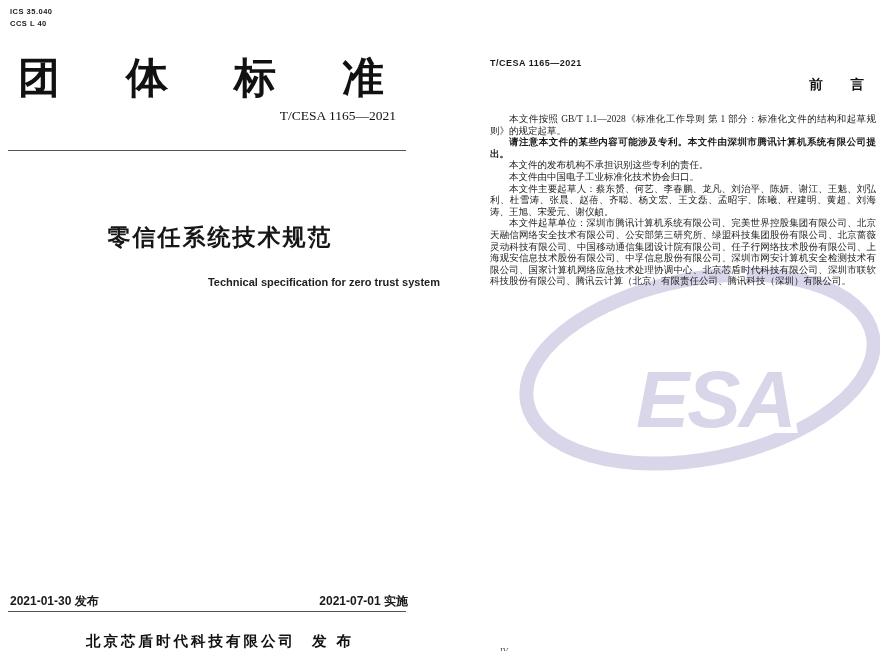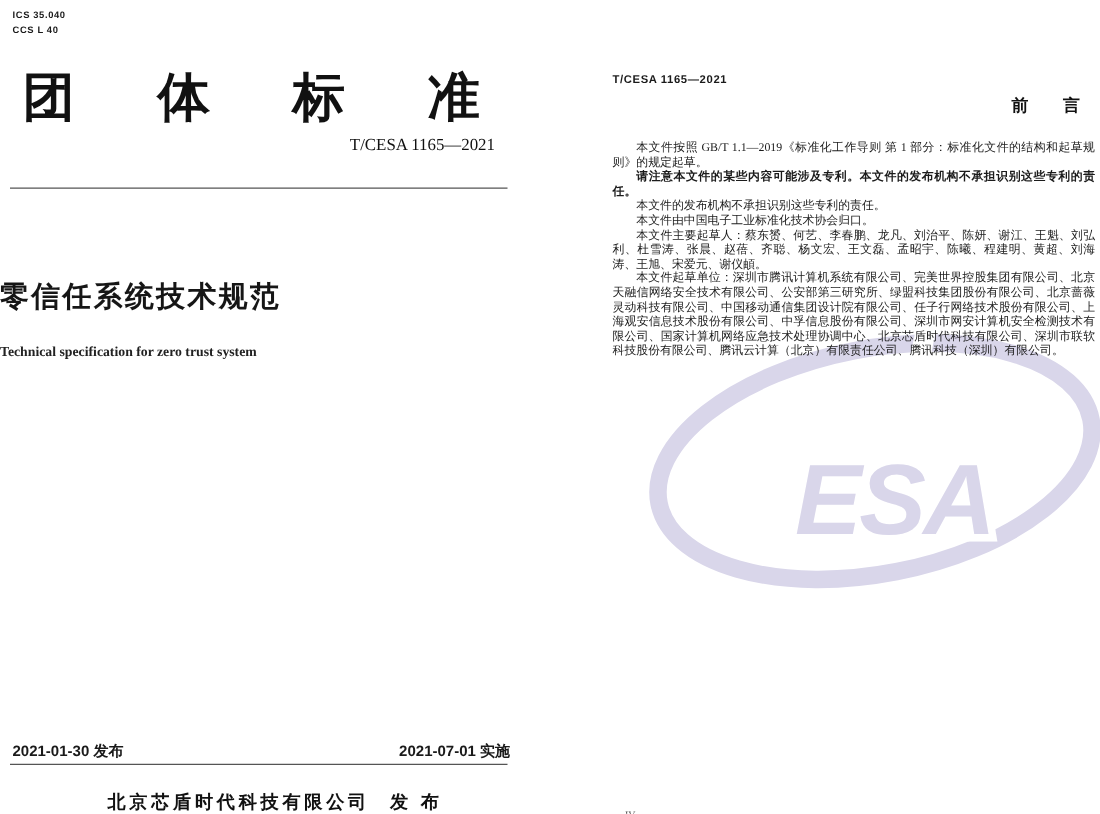--- a/index.html
+++ b/index.html
@@ -13,25 +13,25 @@
   .ics-block{position:absolute;left:10px;top:6px;font-size:7.5px;font-weight:bold;
              letter-spacing:.5px;line-height:12px;}
   .big-title{position:absolute;left:18px;top:50px;width:366px;display:flex;
              justify-content:space-between;font-size:42px;font-weight:bold;
              font-family:"Liberation Serif","DejaVu Serif",serif;color:#111;}
   .std-number-left{position:absolute;right:44px;top:108px;font-size:13.5px;
              font-family:"Liberation Serif","DejaVu Serif",serif;color:#111;}
   .rule{position:absolute;left:8px;width:398px;border-top:1.5px solid #555;}
   .rule-top{top:150px;}
   .rule-bottom{top:611px;}
-  .cn-title{position:absolute;left:0;top:222px;width:100%;
+  .cn-title{position:absolute;left:0;top:222px;width:100%;text-align:center;
             font-size:23px;font-weight:bold;letter-spacing:2px;color:#161616;}
-  .en-title{position:absolute;left:0;top:276px;width:100%;text-align:left;
+  .en-title{position:absolute;left:0;top:276px;width:100%;text-align:right;
             font-size:11px;font-weight:bold;
-            font-family:Liberation Serif, serif;color:#222;}
+            font-family:Liberation Sans, sans-serif;color:#222;}
   .date-row{position:absolute;left:10px;top:593px;width:398px;display:flex;
             justify-content:space-between;font-size:12px;font-weight:bold;}
   .publisher-row{position:absolute;left:0;top:632px;width:100%;text-align:center;
             font-size:14.5px;font-weight:bold;letter-spacing:3px;color:#111;}
   .publisher-row .gap{display:inline-block;width:16px;}
 
   
   .hdr-right{position:absolute;left:50px;top:58px;font-size:9px;font-weight:bold;
              letter-spacing:.5px;}
   .foreword-heading{position:absolute;left:50px;top:76px;width:386px;text-align:right;
@@ -90,22 +90,22 @@
       <rect x="222" y="-4" width="16" height="34" fill="#ffffff" transform="rotate(12 230 12)"></rect>
       <text x="128" y="162" font-size="80" font-style="italic" font-weight="bold" font-family="Liberation Sans, DejaVu Sans, sans-serif" fill="#d9d6ea" stroke="#ffffff" stroke-width="12" paint-order="stroke" letter-spacing="-2">ESA</text>
     </g>
   </svg>
 
   <div class="hdr-right">T/CESA 1165—2021</div>
 
   <div class="foreword-heading">前  言</div>
 
   <div class="body-text">
-    <p>本文件按照 GB/T 1.1—2019《标准化工作导则 第 1 部分：标准化文件的结构和起草规则》的规定起草。</p>
-    <p class="bold">请注意本文件的某些内容可能涉及专利。本文件的发布机构不承担识别这些专利的责任。</p>
+    <p>本文件按照 GB/T 1.1—2028《标准化工作导则 第 1 部分：标准化文件的结构和起草规则》的规定起草。</p>
+    <p class="bold">请注意本文件的某些内容可能涉及专利。本文件由深圳市腾讯计算机系统有限公司提出。</p>
     <p>本文件的发布机构不承担识别这些专利的责任。</p>
     <p>本文件由中国电子工业标准化技术协会归口。</p>
     <p>本文件主要起草人：蔡东赟、何艺、李春鹏、龙凡、刘治平、陈妍、谢江、王魁、刘弘利、杜雪涛、张晨、赵蓓、齐聪、杨文宏、王文磊、孟昭宇、陈曦、程建明、黄超、刘海涛、王旭、宋爱元、谢仪頔。</p>
     <p>本文件起草单位：深圳市腾讯计算机系统有限公司、完美世界控股集团有限公司、北京天融信网络安全技术有限公司、公安部第三研究所、绿盟科技集团股份有限公司、北京蔷薇灵动科技有限公司、中国移动通信集团设计院有限公司、任子行网络技术股份有限公司、上海观安信息技术股份有限公司、中孚信息股份有限公司、深圳市网安计算机安全检测技术有限公司、国家计算机网络应急技术处理协调中心、北京芯盾时代科技有限公司、深圳市联软科技股份有限公司、腾讯云计算（北京）有限责任公司、腾讯科技（深圳）有限公司。</p>
   </div>
 
   <div class="page-num">IV</div>
 </div>
 
 </body></html>

